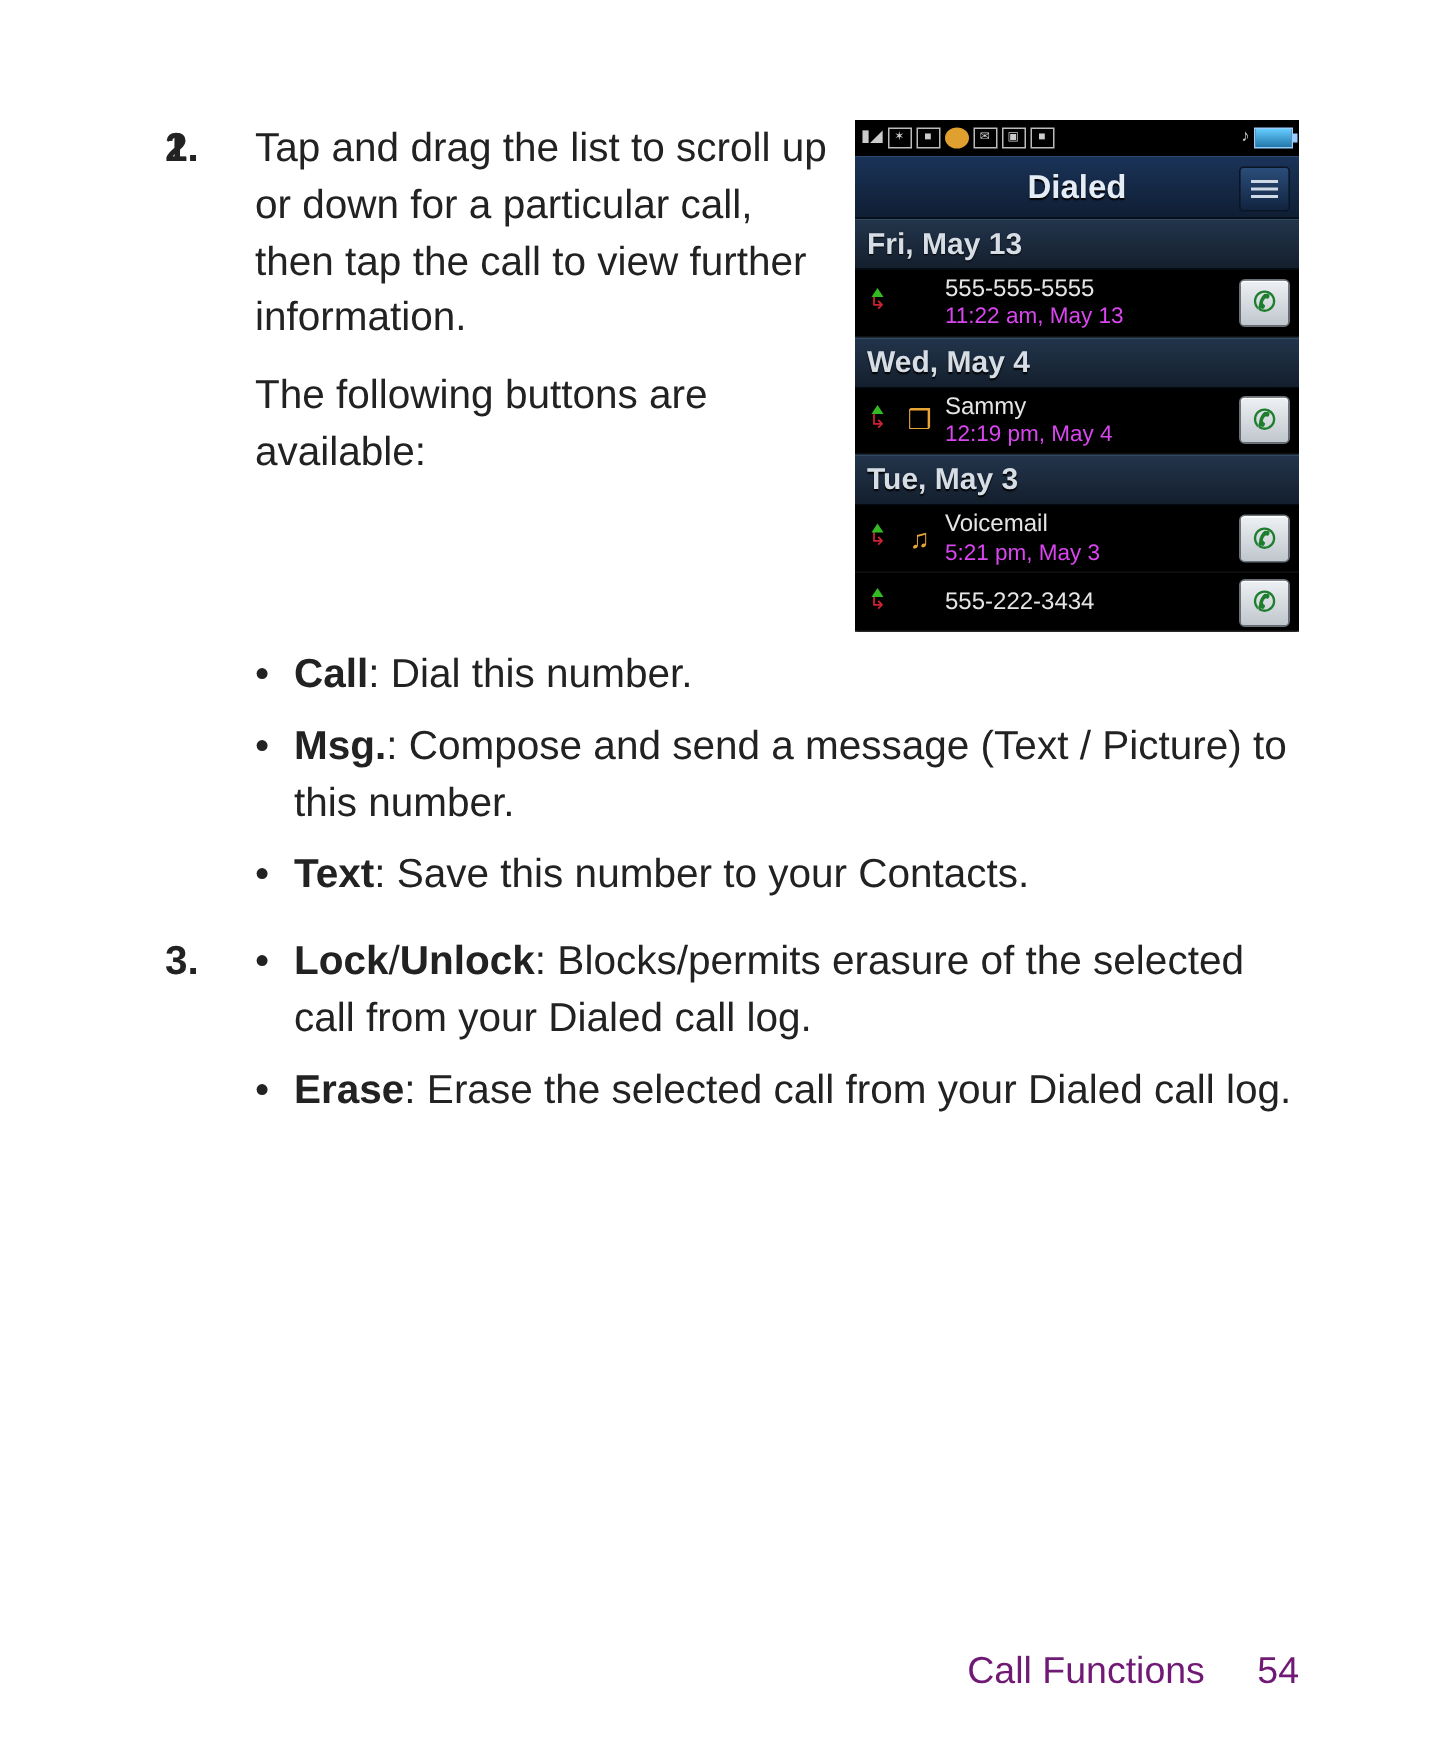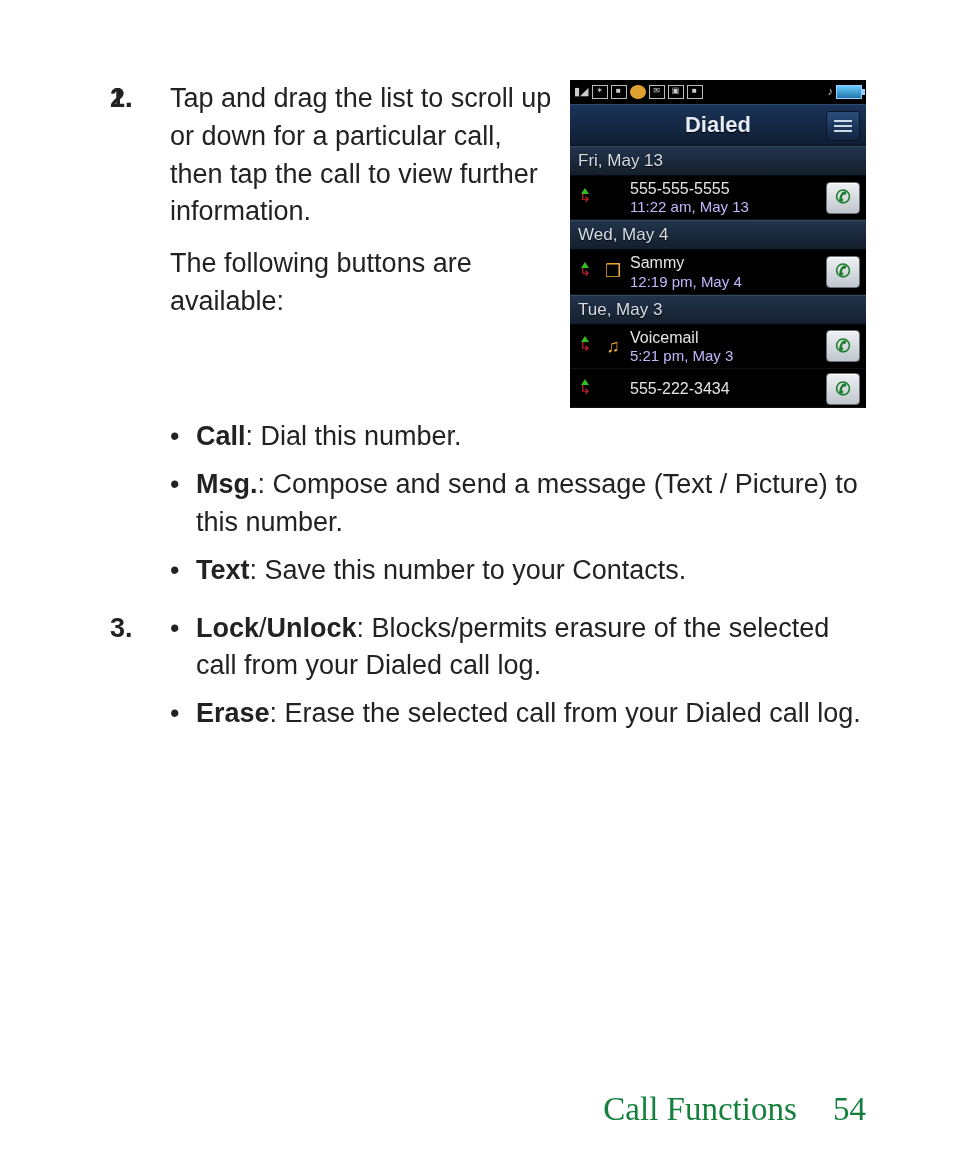--- a/index.html
+++ b/index.html
@@ -68,21 +68,21 @@
     background: linear-gradient(#2b4d7a, #112440);
     border: 1px solid #0a1626; border-radius: 3px;
     display:flex; flex-direction:column; justify-content:center; align-items:center; gap:3px;
   }
   .titlebar .menu-btn span { display:block; width:18px; height:2px; background:#cfd9e6; }
   .date-header {
     background: linear-gradient(#22344b, #141f2d);
     border-top: 1px solid #334a63;
     border-bottom: 1px solid #050a10;
     padding: 2px 8px;
-    font-size: 17px; font-weight: 400; color: #d6dde5;
+    font-size: 20px; font-weight: 700; color: #d6dde5;
     text-shadow: 0 1px 1px #000;
   }
   .entry {
     display: flex; align-items: center;
     background: #000; padding: 4px 6px 4px 4px;
     border-bottom: 1px solid #111;
   }
   .entry .type-icon {
     width: 22px; height: 24px; margin-right: 6px;
     display:flex; align-items:center; justify-content:center;
@@ -93,40 +93,40 @@
     border-left:4px solid transparent; border-right:4px solid transparent;
     border-bottom:6px solid #3b2;
   }
   .entry .contact-icon {
     width: 22px; height: 24px; margin-right: 6px;
     color: #e7a437; font-size: 18px; display:flex; align-items:center; justify-content:center;
   }
   .entry .spacer-icon { width:22px; margin-right:6px; }
   .entry .etext { flex: 1; line-height: 1.15; }
   .entry .ename { color: #e5e5e5; font-size: 16px; }
-  .entry .etime { color: #c4b5fd; font-size: 15px; }
+  .entry .etime { color: #d946ef; font-size: 15px; }
   .entry .callbtn {
     width: 32px; height: 30px;
     background: linear-gradient(#eef1f4, #bfc6cd);
     border: 1px solid #6a7178; border-radius: 4px;
     display:flex; align-items:center; justify-content:center;
     color:#1e7e2e; font-size:18px; font-weight:700;
     box-shadow: inset 0 1px 0 #fff;
   }
   .inline-menu-icon {
     display:inline-flex; flex-direction:column; justify-content:center;
     width:34px; height:24px; vertical-align:middle;
     background:linear-gradient(#e8e9eb,#c7c9cc);
     border:1px solid #aeb1b5; border-radius:2px; margin:0 2px; padding:3px 5px;
     gap:3px;
   }
   .inline-menu-icon span{display:block;height:2px;background:#555;}
   .footer {
     position: absolute; bottom: 40px; right: 88px;
-    font-size: 33px; color: #15803d; font-family: Liberation Serif, serif;
+    font-size: 25px; color: #701a75;
   }
   .footer .pg { margin-left: 28px; }
 </style>
 </head>
 <body>
 
 <div class="page">
   <div class="content">
 
     <div class="phone">

